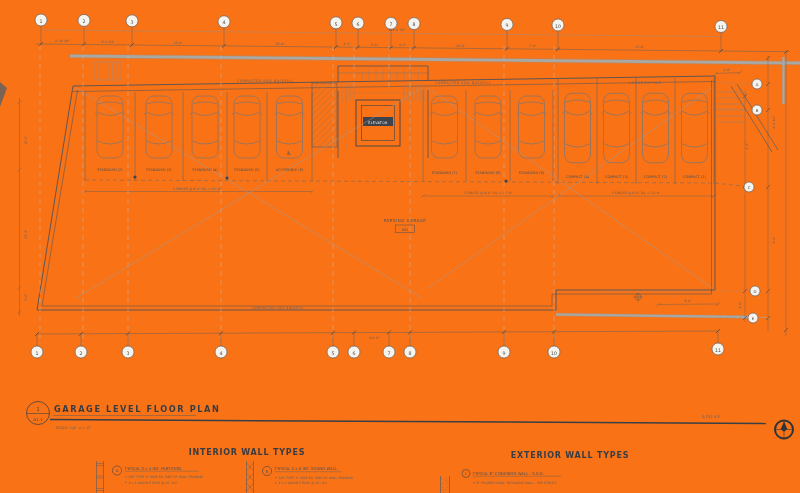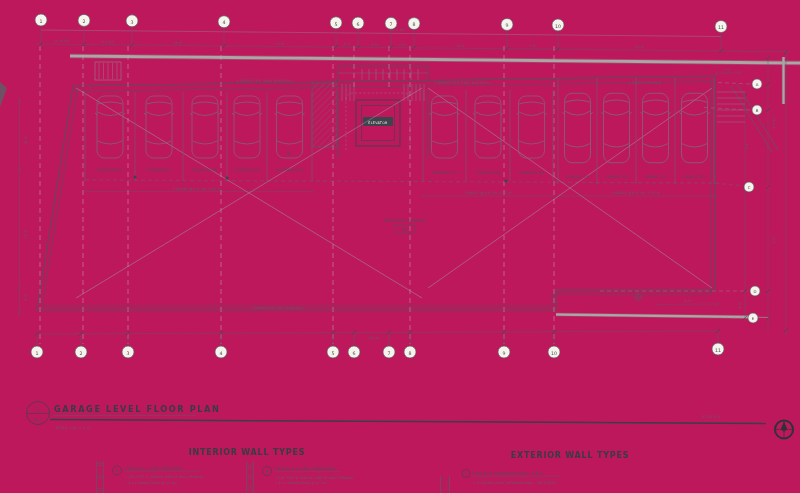--- a/index.html
+++ b/index.html
@@ -1,16 +1,16 @@
 <!DOCTYPE html>
 <html><head>
 <meta charset="utf-8">
 <style>
   html,body{margin:0;padding:0;background:#9a9a96;}
-  .sheet{position:relative;width:800px;height:493px;background:#be185d;overflow:hidden;margin:0 auto;}
+  .sheet{position:relative;width:800px;height:493px;background:#f97316;overflow:hidden;margin:0 auto;}
   svg{display:block;}
   text{font-family:"DejaVu Sans",sans-serif;fill:#4b4f57;}
   .mid{text-anchor:middle;}
   .dim{fill:#5b5f66;}
   .lbl{fill:#4b4f57;}
   .hd{fill:#383c43;font-weight:bold;}
   .wt{fill:#f5f3ec;}
 </style>
 </head>
 <body>

